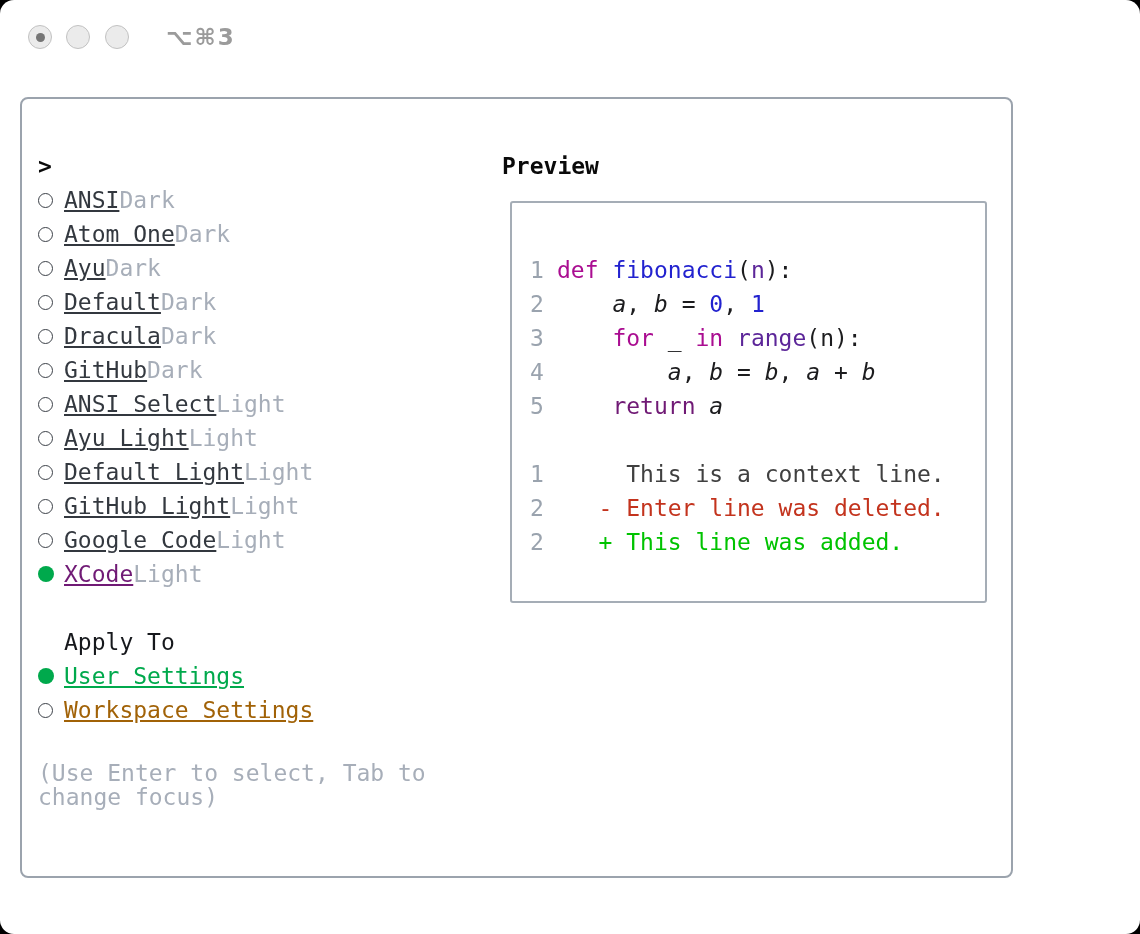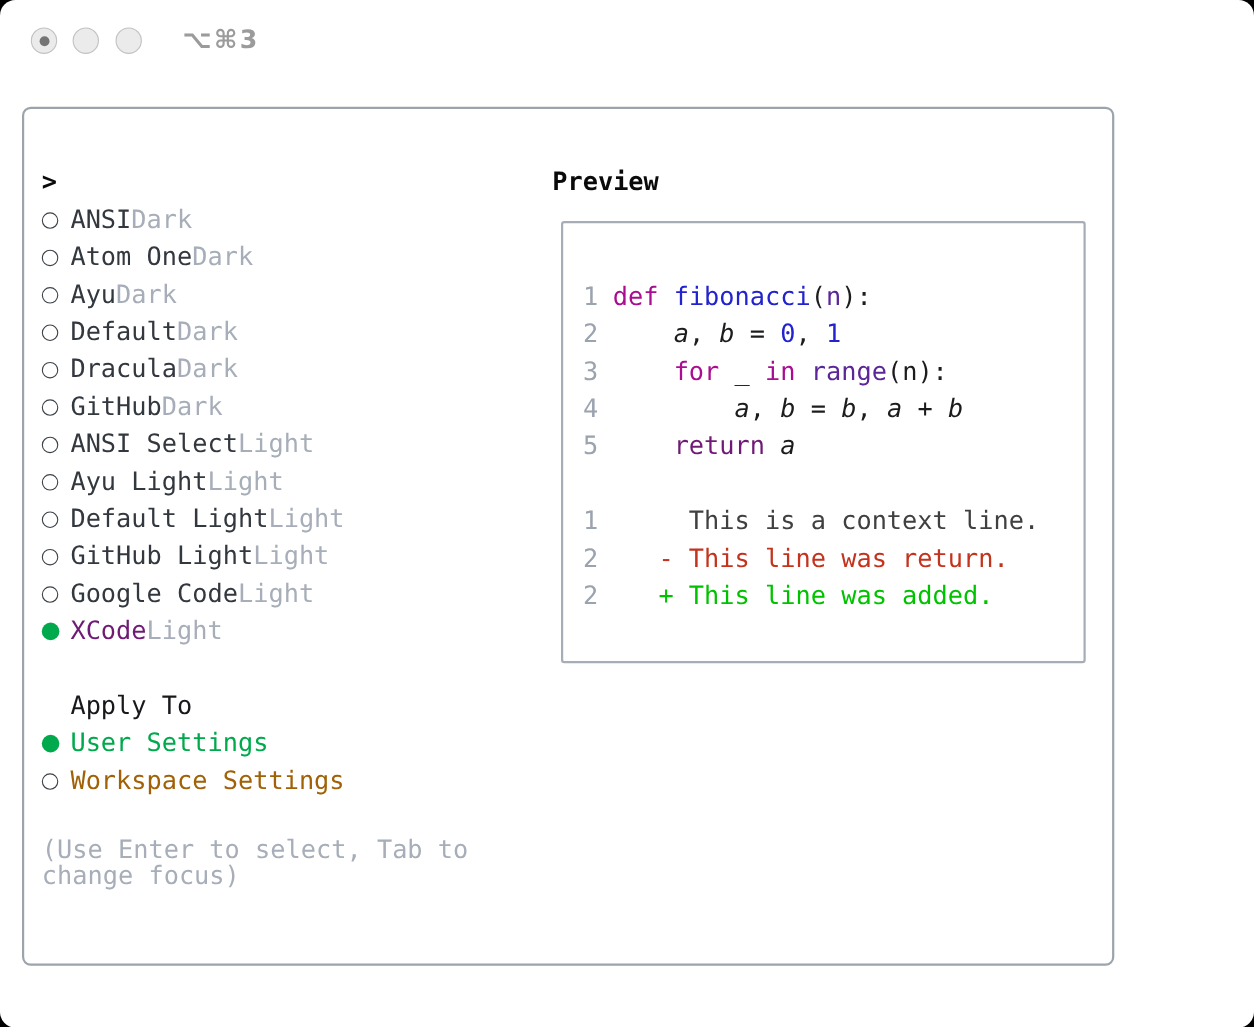--- a/index.html
+++ b/index.html
@@ -33,21 +33,21 @@
   }
 
   
   .left-col { position:absolute; left:16px; top:50px; width:440px; }
   .row { height:34px; display:flex; align-items:center; white-space:pre; font-size:23px; }
   .marker { width:26px; display:flex; align-items:center; flex:0 0 26px; }
   .prompt { font-weight:bold; color:#0a0a0a; font-size:23px; }
   .ring { width:15px; height:15px; border-radius:50%; border:1.5px solid #3c4148; }
   .dot-sel { width:16px; height:16px; border-radius:50%; }
   .hdr { font-weight:bold; color:#0a0a0a; }
-  .item-label { color:#33383f; }
+  .item-label { color:#33383f;text-decoration:underline; }
   .spacer { height:34px; }
   .help {
     width:420px; font-size:23px; line-height:24px; white-space:normal;
   }
 
   
   .preview-title { position:absolute; left:480px; top:50px; }
   .preview-box {
     position:absolute; left:488px; top:102px; width:477px; height:402px;
     border:2px solid #a5adb6; border-radius:3px; background:#fff;
@@ -118,19 +118,19 @@
       <div id="code-lines">
           <div class="code-line"><span class="ln" style="color: rgb(154, 163, 174);">1</span><span class="seg-keyword" style="color: rgb(170, 13, 145);">def</span><span class="seg-plain" style="color: rgb(28, 28, 30);"> </span><span class="seg-title" style="color: rgb(34, 34, 207);">fibonacci</span><span class="seg-plain" style="color: rgb(28, 28, 30);">(</span><span class="seg-param" style="color: rgb(92, 38, 153);">n</span><span class="seg-plain" style="color: rgb(28, 28, 30);">):</span></div>
           <div class="code-line"><span class="ln" style="color: rgb(154, 163, 174);">2</span><span class="seg-plain" style="color: rgb(28, 28, 30);">    </span><span class="seg-variable" style="color: rgb(28, 28, 30);">a</span><span class="seg-plain" style="color: rgb(28, 28, 30);">, </span><span class="seg-variable" style="color: rgb(28, 28, 30);">b</span><span class="seg-plain" style="color: rgb(28, 28, 30);"> = </span><span class="seg-number" style="color: rgb(34, 34, 207);">0</span><span class="seg-plain" style="color: rgb(28, 28, 30);">, </span><span class="seg-number" style="color: rgb(34, 34, 207);">1</span></div>
           <div class="code-line"><span class="ln" style="color: rgb(154, 163, 174);">3</span><span class="seg-plain" style="color: rgb(28, 28, 30);">    </span><span class="seg-keyword" style="color: rgb(170, 13, 145);">for</span><span class="seg-plain" style="color: rgb(28, 28, 30);"> _ </span><span class="seg-keyword" style="color: rgb(170, 13, 145);">in</span><span class="seg-plain" style="color: rgb(28, 28, 30);"> </span><span class="seg-builtin" style="color: rgb(92, 38, 153);">range</span><span class="seg-plain" style="color: rgb(28, 28, 30);">(n):</span></div>
           <div class="code-line"><span class="ln" style="color: rgb(154, 163, 174);">4</span><span class="seg-plain" style="color: rgb(28, 28, 30);">        </span><span class="seg-variable" style="color: rgb(28, 28, 30);">a</span><span class="seg-plain" style="color: rgb(28, 28, 30);">, </span><span class="seg-variable" style="color: rgb(28, 28, 30);">b</span><span class="seg-plain" style="color: rgb(28, 28, 30);"> = </span><span class="seg-variable" style="color: rgb(28, 28, 30);">b</span><span class="seg-plain" style="color: rgb(28, 28, 30);">, </span><span class="seg-variable" style="color: rgb(28, 28, 30);">a</span><span class="seg-plain" style="color: rgb(28, 28, 30);"> + </span><span class="seg-variable" style="color: rgb(28, 28, 30);">b</span></div>
           <div class="code-line"><span class="ln" style="color: rgb(154, 163, 174);">5</span><span class="seg-plain" style="color: rgb(28, 28, 30);">    </span><span class="seg-keyword" style="color: #701a75;">return</span><span class="seg-plain" style="color: rgb(28, 28, 30);"> </span><span class="seg-variable" style="color: rgb(28, 28, 30);">a</span></div>
         </div>
       <div class="spacer"></div>
       <div id="diff-lines">
           <div class="code-line"><span class="ln" style="color: rgb(154, 163, 174);">1</span><span style="color: #404040;">     This is a context line.</span></div>
-          <div class="code-line"><span class="ln" style="color: rgb(154, 163, 174);">2</span><span style="color: rgb(195, 51, 29);">   - This line was return.</span></div>
+          <div class="code-line"><span class="ln" style="color: rgb(154, 163, 174);">2</span><span style="color: rgb(195, 51, 29);">   - Enter line was deleted.</span></div>
           <div class="code-line"><span class="ln" style="color: rgb(154, 163, 174);">2</span><span style="color: rgb(0, 195, 0);">   + This line was added.</span></div>
         </div>
     </div>
 
   </div>
 </div>
 
 </body></html>

